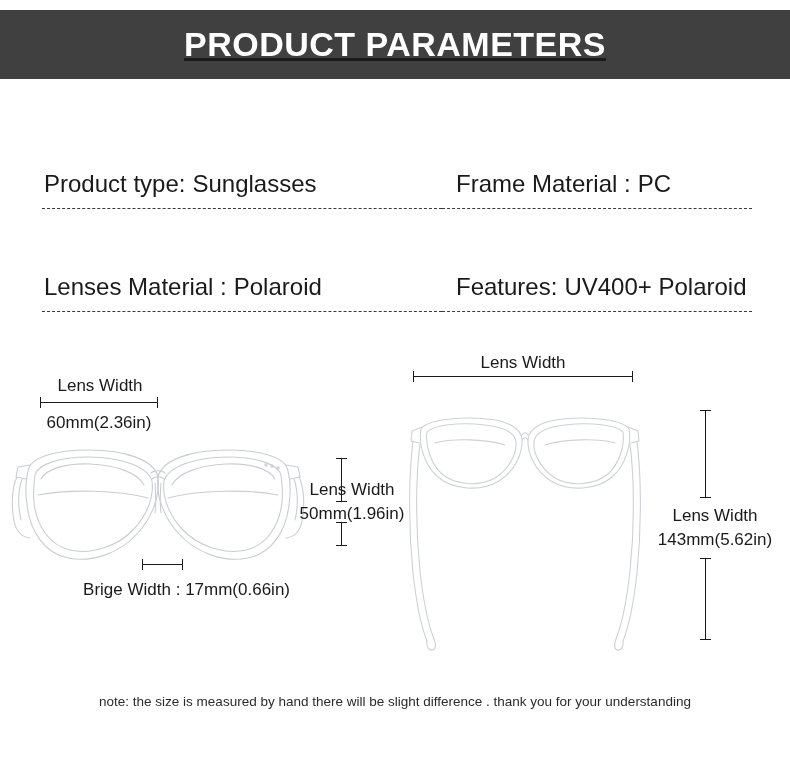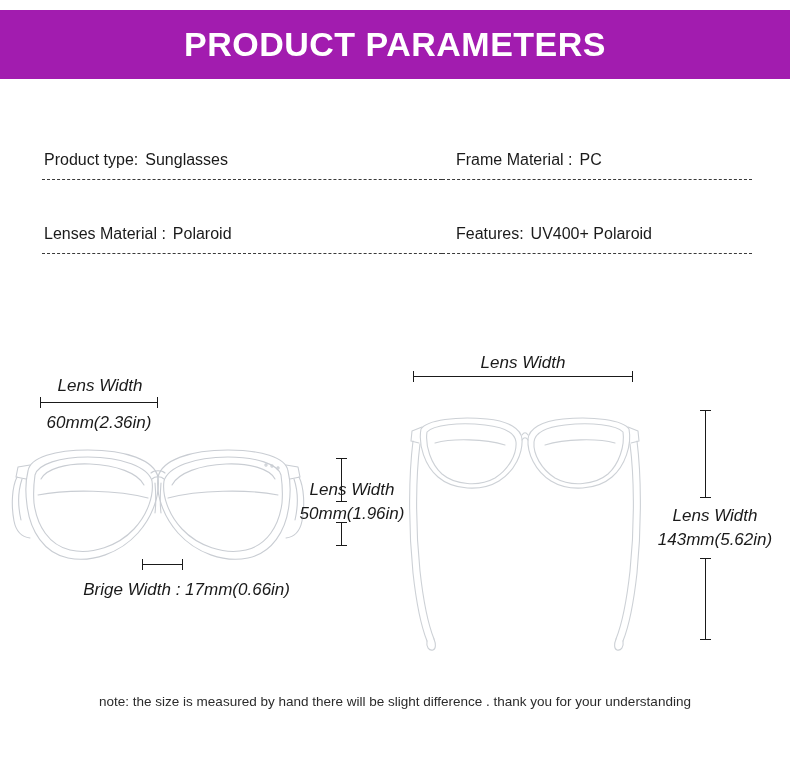--- a/index.html
+++ b/index.html
@@ -16,24 +16,25 @@
     overflow: hidden;
   }
 
   
   .banner {
     position: absolute;
     left: 0;
     top: 10px;
     width: 790px;
     height: 69px;
-    background: #a21caf;
+    background: #404040;
     display: flex;
     align-items: center;
     justify-content: center;
+    text-decoration: underline;
   }
   .banner-title {
     color: #ffffff;
     font-size: 34px;
     font-weight: bold;
     letter-spacing: 0.5px;
     font-family: "Liberation Sans", "DejaVu Sans", sans-serif;
   }
 
   
@@ -44,23 +45,24 @@
     width: 710px;
   }
   .param-row {
     display: flex;
     width: 100%;
   }
   .param-cell {
     box-sizing: border-box;
     padding-bottom: 9px;
     border-bottom: 1px dashed #3a3a3a;
-    font-size: 16px;
+    font-size: 24px;
     white-space: nowrap;
     line-height: 1.25;
+    margin-top: 19px;
   }
   .param-cell.left {
     width: 400px;
     padding-left: 2px;
   }
   .param-cell.right {
     width: 310px;
     padding-left: 14px;
   }
   .param-gap { height: 44px; }
@@ -74,21 +76,20 @@
     top: 318px;
     width: 790px;
     height: 370px;
   }
   .dim-text {
     position: absolute;
     font-size: 17px;
     white-space: nowrap;
     line-height: 1.42;
     text-align: center;
-    font-style: italic;
   }
   .dim-line-h {
     position: absolute;
     height: 1px;
     background: #1a1a1a;
   }
   .dim-line-h::before,
   .dim-line-h::after {
     content: "";
     position: absolute;

